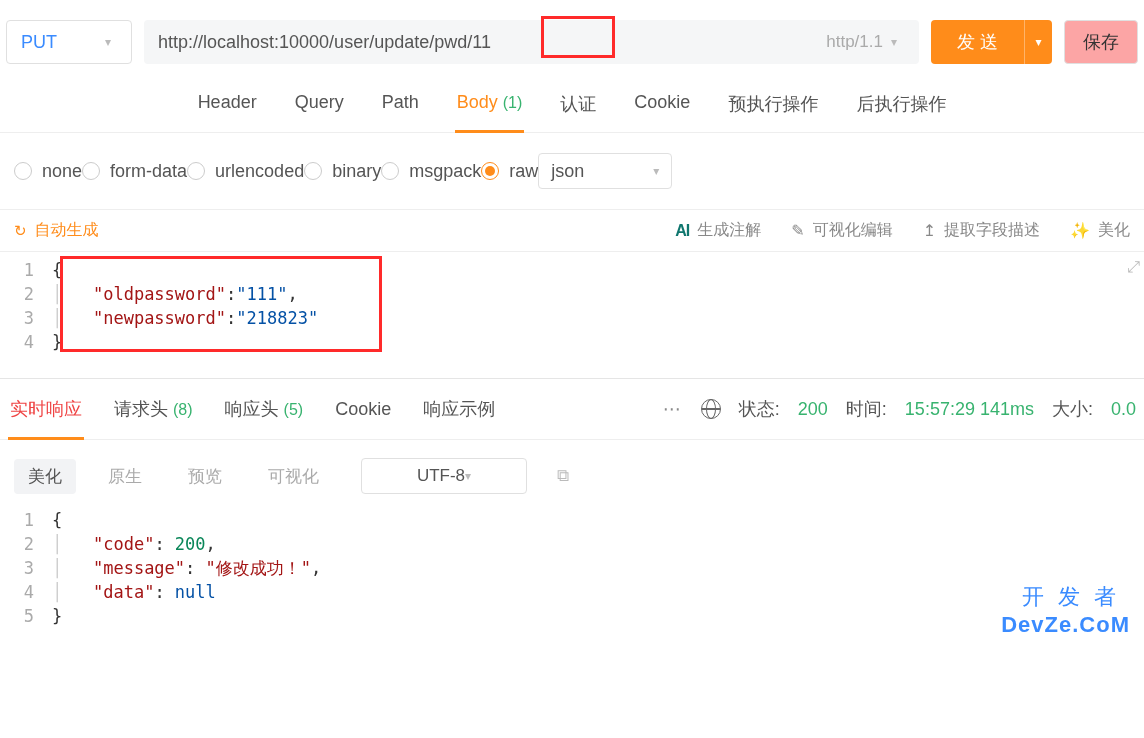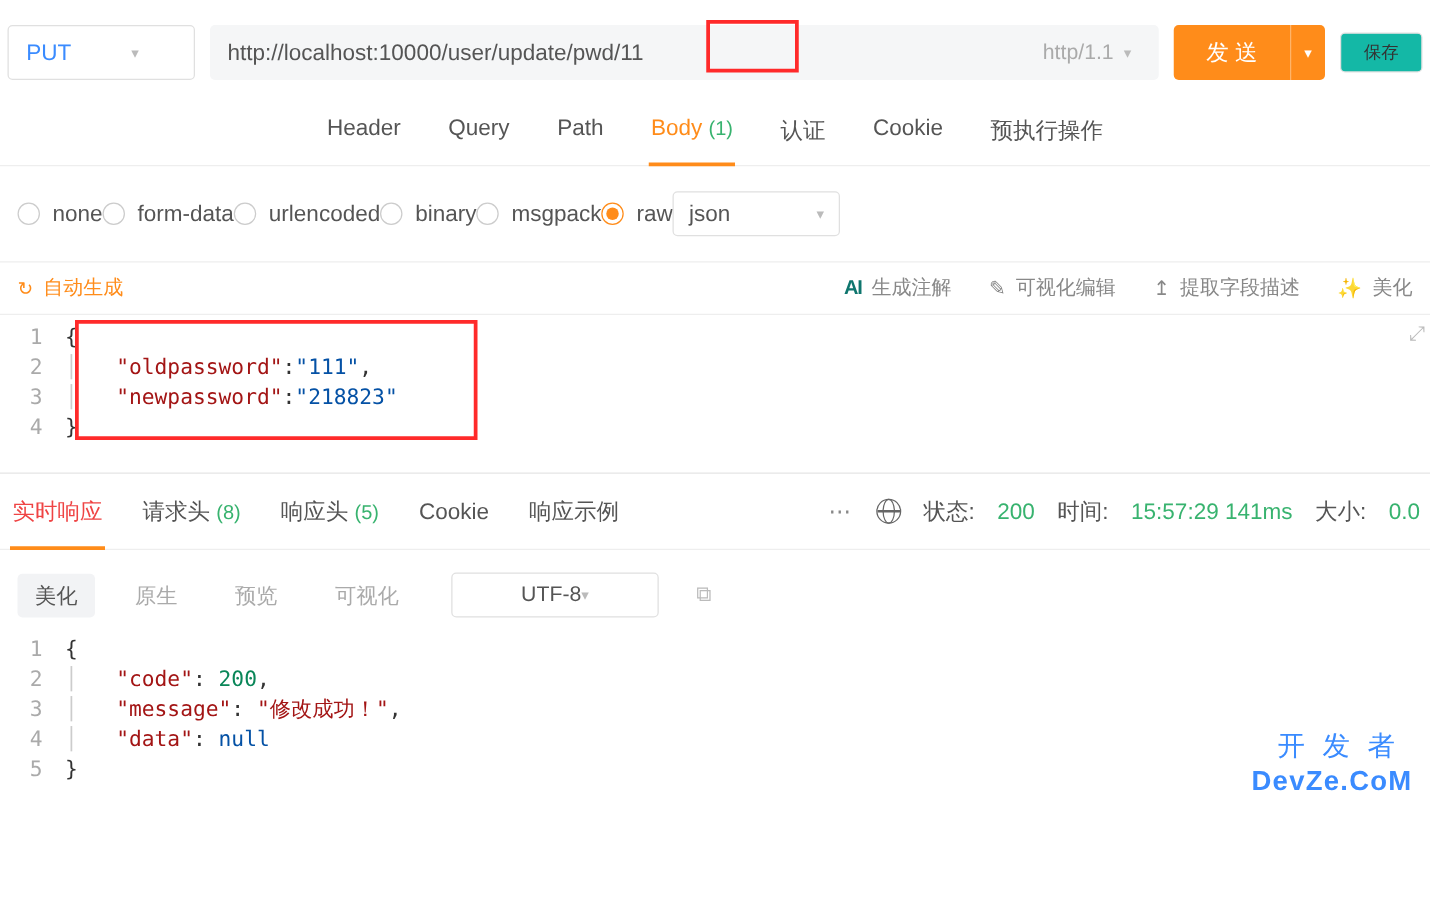--- a/index.html
+++ b/index.html
@@ -1,30 +1,30 @@
 <!DOCTYPE html>
 <html><head>
 <meta charset="utf-8">
 <style>
 * { box-sizing: border-box; margin: 0; padding: 0; }
 body { font-family: -apple-system, BlinkMacSystemFont, "Segoe UI", "PingFang SC", "Microsoft YaHei", sans-serif; font-size: 16px; color: #333; background: #fff; width: 1144px; }
 
 
 .url-bar { display: flex; align-items: center; padding: 20px 6px 12px 6px; gap: 12px; }
-.method-select { width: 150px; height: 44px; border: 1px solid #e0e0e0; border-radius: 4px; display: flex; align-items: center; padding: 0 14px; color: #3a8bff; font-size: 18px; font-weight: 500; background: #fff; gap: 48px; }
+.method-select { width: 126px; height: 44px; border: 1px solid #e0e0e0; border-radius: 4px; display: flex; align-items: center; padding: 0 14px; color: #3a8bff; font-size: 18px; font-weight: 500; background: #fff; gap: 48px; }
 .method-select .chev { color: #bbb; font-size: 12px; }
 .url-input-wrap { flex: 1; height: 44px; background: #f5f6f7; border-radius: 4px; display: flex; align-items: center; padding: 0 14px; position: relative; }
 .url-input { flex: 1; border: none; background: transparent; font-size: 18px; color: #555; outline: none; }
 .url-highlight { position: absolute; border: 3px solid #ff2a2a; width: 74px; height: 42px; left: 397px; top: -4px; pointer-events: none; }
 .http-ver { color: #aaa; font-size: 17px; display: flex; align-items: center; gap: 8px; padding: 0 8px; }
 .http-ver .chev { color: #bbb; font-size: 12px; }
 .send-btn { height: 44px; background: #ff8c1a; color: #fff; display: flex; align-items: stretch; border-radius: 4px; overflow: hidden; font-size: 18px; }
 .send-btn-main { padding: 0 26px; display: flex; align-items: center; }
 .send-btn-caret { width: 28px; display: flex; align-items: center; justify-content: center; border-left: 1px solid rgba(255,255,255,0.35); font-size: 12px; }
-.save-btn { height: 32px; padding: 0 18px; border: 1px solid #e0e0e0; border-radius: 4px; display: flex; align-items: center; font-size: 14px; background: #14b8a6; }
+.save-btn { height: 44px; padding: 0 18px; border: 1px solid #e0e0e0; border-radius: 4px; display: flex; align-items: center; font-size: 18px; background: #fca5a5; }
 
 
 .req-tabs { display: flex; gap: 34px; padding: 0 8px; border-bottom: 1px solid #eee; justify-content: center; }
 .req-tab { padding: 16px 2px; font-size: 18px; color: #555; position: relative; }
 .req-tab.active { color: #ff8c1a; }
 .req-tab.active::after { content: ""; position: absolute; left: 0; right: 0; bottom: -1px; height: 3px; background: #ff8c1a; }
 .req-tab .count { color: #38b36f; font-size: 16px; }
 
 
 .body-types { display: flex; align-items: center; padding: 20px 14px; border-bottom: 1px solid #eee; font-size: 18px; color: #555; }
@@ -119,20 +119,21 @@
   <div class="req-tab">Header</div>
   <div class="req-tab">Query</div>
   <div class="req-tab">Path</div>
   <div class="req-tab active">
     <span>Body</span>
     <span class="count">(1)</span>
   </div>
   <div class="req-tab">认证</div>
   <div class="req-tab">Cookie</div>
   <div class="req-tab">预执行操作</div>
+  <div class="req-tab">后执行操作</div>
 </div>
 
 <div class="body-types">
   <label class="radio">
       <span class="circ"></span>
       <span>none</span>
     </label>
   <label class="radio">
       <span class="circ"></span>
       <span>form-data</span>

